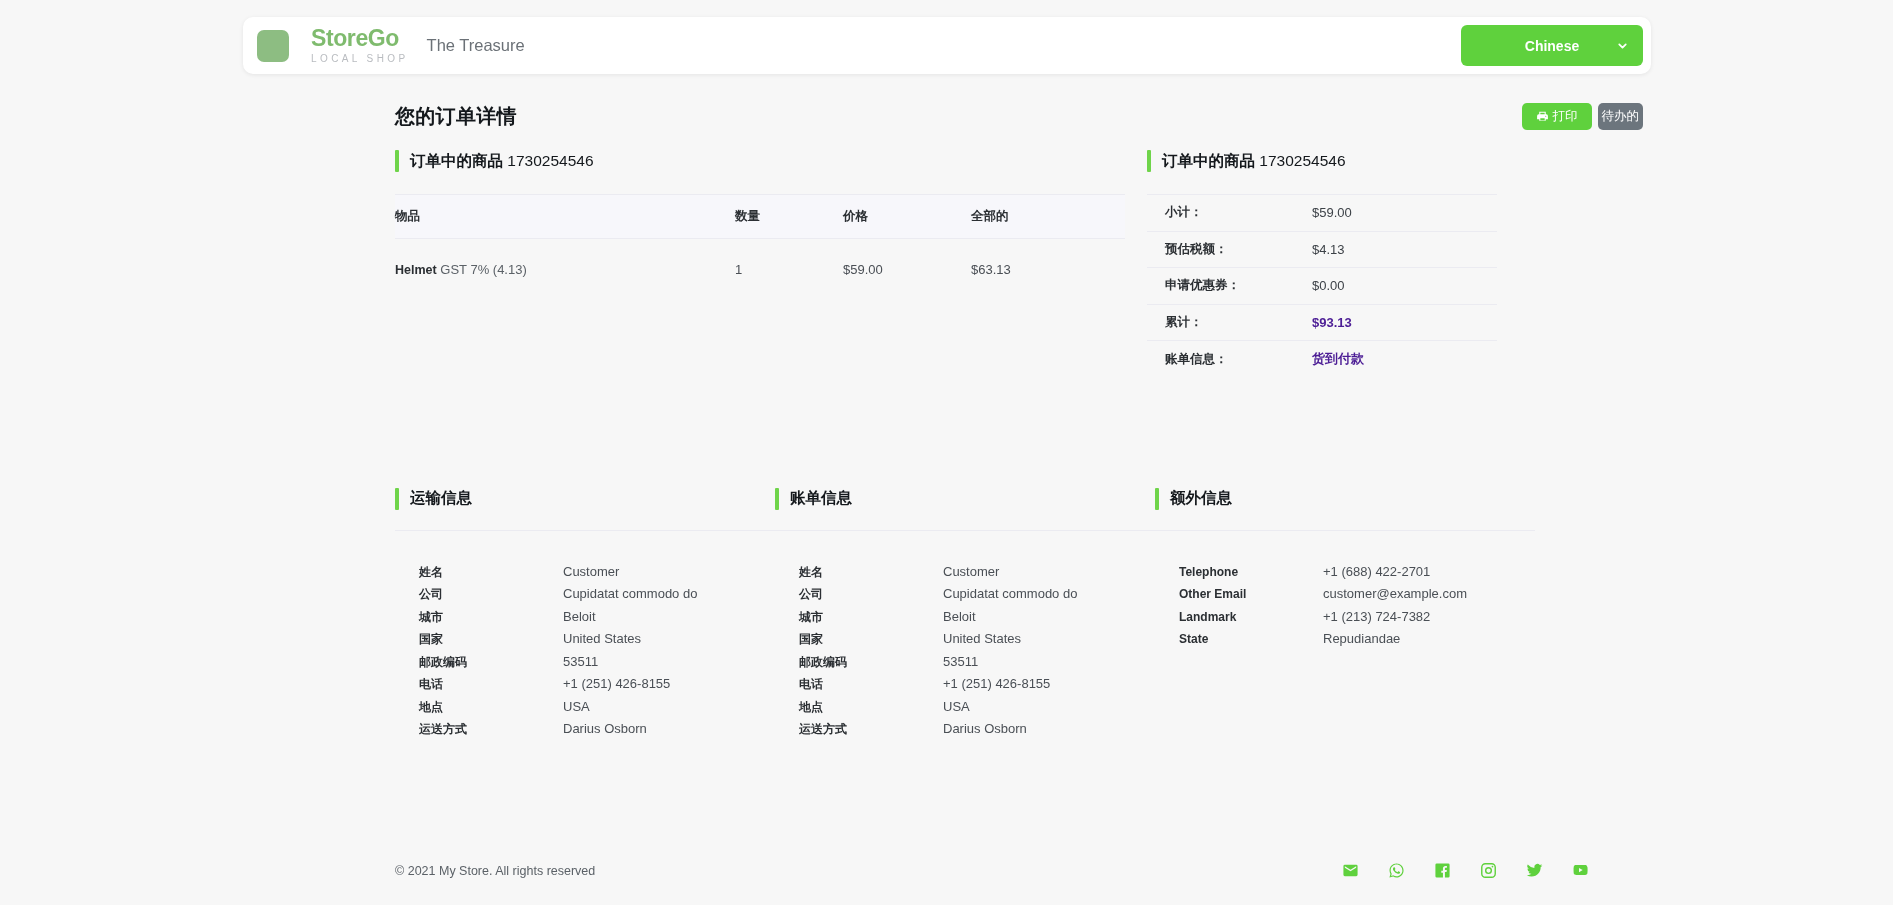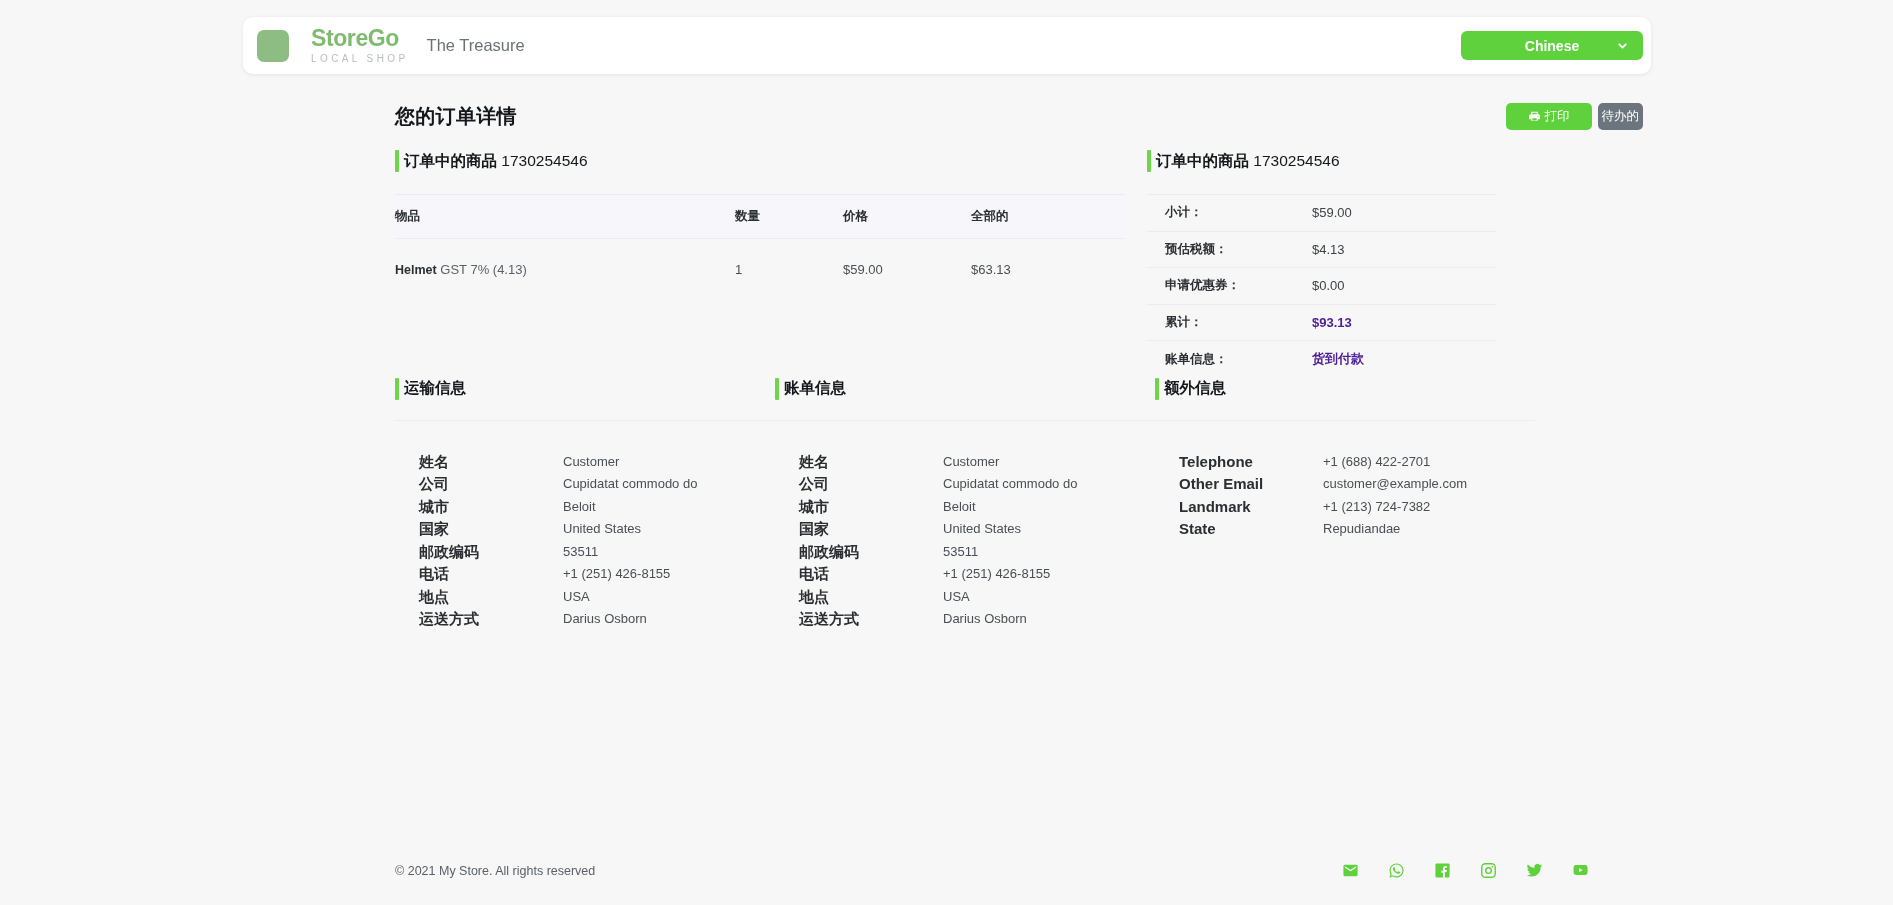--- a/index.html
+++ b/index.html
@@ -22,51 +22,51 @@
     display: flex; align-items: center; padding: 0 8px 0 14px;
   }
   .brand { display: flex; align-items: center; gap: 22px; }
   .brand-square { width: 32px; height: 32px; border-radius: 7px; background: #8dbd82; flex: none; }
   .brand-text { display: flex; flex-direction: column; line-height: 1; }
   .brand-name { font-size: 23px; font-weight: 700; color: #7fbb6e; letter-spacing: -.4px; }
   .brand-sub { font-size: 10px; letter-spacing: 3.4px; color: #b9bcc0; font-weight: 400; margin-top: 4px; }
   .store-title { font-size: 16.5px; color: #6b7177; margin-left: 18px; font-weight: 400; }
   .header-spacer { flex: 1; }
   .lang-select {
-    width: 182px; height: 29px; background: #5fd13d; border: none; border-radius: 6px;
+    width: 182px; height: 41px; background: #5fd13d; border: none; border-radius: 6px;
     color: #ffffff; font-size: 14px; font-weight: 700;
     font-family: "Liberation Sans", sans-serif;
     display: flex; align-items: center; justify-content: center; position: relative; cursor: pointer;
   }
   .lang-select .chev { position: absolute; right: 14px; top: 50%; transform: translateY(-50%); display:flex; }
 
   
   .title-row {
     position: absolute; left: 243px; top: 96px; width: 1408px; height: 40px;
     display: flex; align-items: center; padding: 0 8px 0 152px;
   }
   .page-title { font-size: 20px; font-weight: 700; color: #14181c; letter-spacing: .3px; }
   .title-actions { margin-left: auto; display: flex; align-items: center; gap: 6px; }
   .btn-print {
     background: #5fd13d; color: #fff; border: none; border-radius: 5px;
-    height: 27px; padding: 0 22px; font-size: 12.5px; font-weight: 400;
+    height: 27px; padding: 0 14px; font-size: 12.5px; font-weight: 400;
     font-family: "Liberation Sans", sans-serif;
     display: flex; align-items: center; gap: 4px; cursor: pointer;
   }
   .badge-status {
     background: #6c757d; color: #fff; border-radius: 5px;
     height: 27px; padding: 0 4px; font-size: 12.5px;
     display: flex; align-items: center; cursor: pointer; border: none;
     font-family: "Liberation Sans", sans-serif;
   }
 
   
   .content { position: absolute; left: 243px; top: 150px; width: 1408px; }
 
-  .sec-head { display: flex; align-items: center; gap: 5px; padding-left: 0; }
+  .sec-head { display: flex; align-items: center; gap: 11px; padding-left: 0; }
   .sec-bar { width: 4px; height: 22px; background: #6fd44a; border-radius: 1px; flex: none; }
   .sec-title { font-size: 15.5px; font-weight: 700; color: #14181c; }
   .sec-title .num { font-weight: 400; color: #14181c; }
 
   .row-main { display: flex; padding: 0 0 0 152px; gap: 0; }
   .col-items { width: 730px; }
   .col-gap { width: 22px; }
   .col-summary { width: 350px; }
 
   
@@ -92,25 +92,25 @@
     display: flex; align-items: center; height: 36.5px;
     border-bottom: 1px solid #ebebf1; font-size: 13px;
   }
   .sum-row:last-child { border-bottom: none; }
   .sum-label { width: 165px; padding-left: 18px; color: #2b2f33; font-weight: 700; font-size: 12.5px; }
   .sum-value { color: #3d4248; }
   .sum-row.strong .sum-value { font-weight: 700; color: #4c1d95; }
   .sum-row.strong .sum-label { font-weight: 700; }
 
   
-  .row-info { display: flex; padding: 0 0 0 152px; }
+  .row-info { display: flex; padding: 0 0 0 152px; margin-top: 110px; }
   .info-table { margin-top: 20px; border-top: 1px solid #ebebf1; padding-top: 30px; display: flex; }
   .info-keys { width: 168px; padding-left: 24px; }
   .info-vals { flex: 1; }
-  .info-keys div { font-size: 15px; font-weight: 700; color: #2b2f33; line-height: 22.5px; }
+  .info-keys div { font-size: 12px; font-weight: 700; color: #2b2f33; line-height: 22.5px; }
   .info-vals div { font-size: 13px; color: #4a4f55; line-height: 22.5px; white-space: nowrap; }
 
   .col-a { width: 380px; }
   .col-b { width: 380px; }
   .col-c { width: 380px; }
 
   
   .footer {
     position: absolute; left: 243px; top: 848px; width: 1408px; height: 45px;
     display: flex; align-items: center; padding: 0 62px 0 152px;

